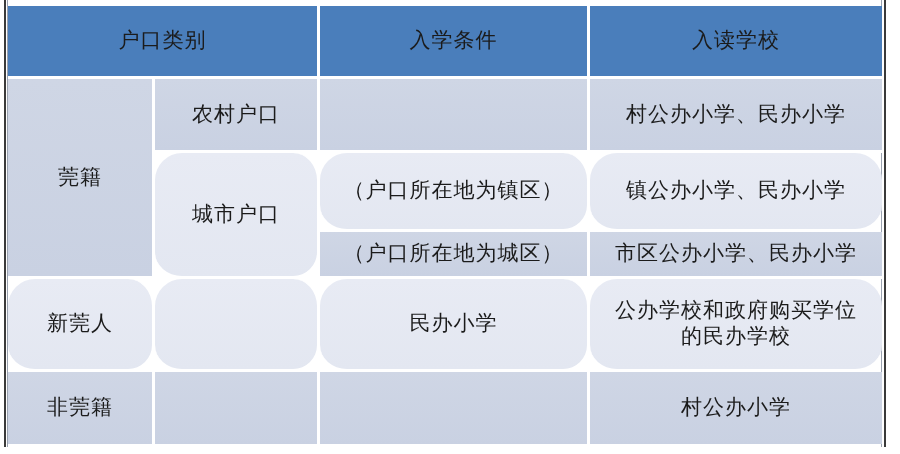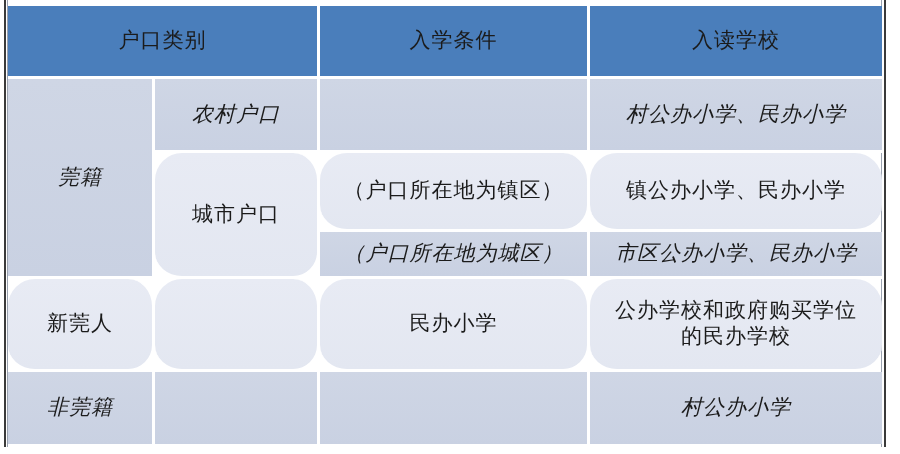--- a/index.html
+++ b/index.html
@@ -81,21 +81,20 @@
     border-bottom: 4px solid #ffffff;
   }
 
   
   .band-dark  { background: #ccd4e4; }
   .band-light { background: #e6e9f2; }
 
   
   .band-dark.grad {
     background: linear-gradient(180deg, #cfd6e5 0%, #c9d1e2 100%);
-    font-style: italic;
   }
   .band-light.grad {
     background: linear-gradient(180deg, #e8ebf4 0%, #e3e7f1 100%);
     border-radius: 27px;
   }
 
   .cat-cell { letter-spacing: 3px; }
 
   
   #watermark {

